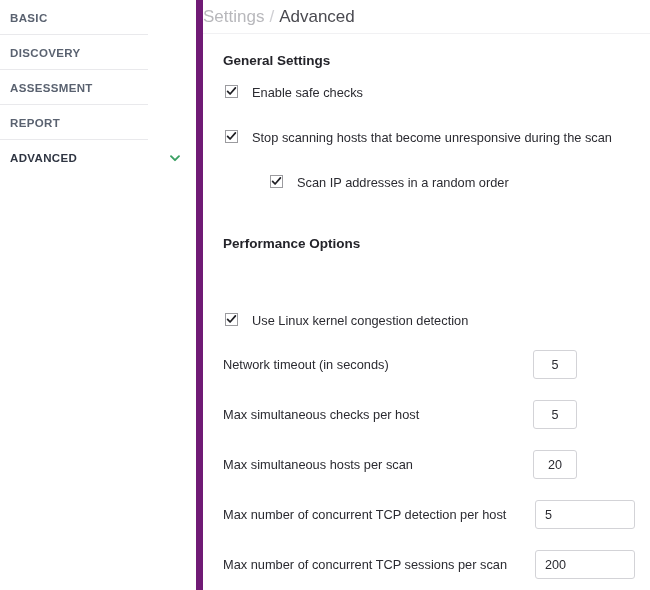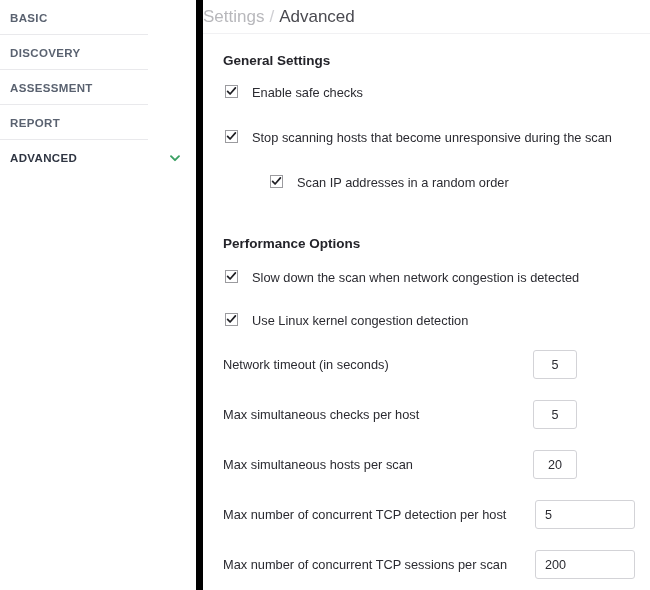--- a/index.html
+++ b/index.html
@@ -13,21 +13,21 @@
     font-family: "Liberation Sans", sans-serif;
     overflow: hidden;
     position: relative;
   }
 
   
   #app {
     position: relative;
     width: 650px;
     height: 590px;
-    background: #000000;
+    background: #701a75;
   }
 
   
   #sidebar {
     position: absolute;
     left: 0;
     top: 0;
     width: 196px;
     height: 590px;
     background: #ffffff;
@@ -288,28 +288,20 @@
         <span class="cbox">
           <svg viewBox="0 0 11 11" xmlns="http://www.w3.org/2000/svg">
             <path d="M1.6 5.3 L4.1 8.0 L9.4 1.9" fill="none" stroke="#1f1f24" stroke-width="1.7" stroke-linecap="round" stroke-linejoin="round"></path>
           </svg>
         </span>
         <span class="check-label">Scan IP addresses in a random order</span>
       </div>
 
       <div class="section-title" style="left:20px; top:202px;">Performance Options</div>
 
-      <div class="check-row" style="left:22px; top:236px;">
-        <span class="cbox">
-          <svg viewBox="0 0 11 11" xmlns="http://www.w3.org/2000/svg">
-            <path d="M1.6 5.3 L4.1 8.0 L9.4 1.9" fill="none" stroke="#1f1f24" stroke-width="1.7" stroke-linecap="round" stroke-linejoin="round"></path>
-          </svg>
-        </span>
-        <span class="check-label">Slow down the scan when network congestion is detected</span>
-      </div>
 
       <div class="check-row" style="left:22px; top:279px;">
         <span class="cbox">
           <svg viewBox="0 0 11 11" xmlns="http://www.w3.org/2000/svg">
             <path d="M1.6 5.3 L4.1 8.0 L9.4 1.9" fill="none" stroke="#1f1f24" stroke-width="1.7" stroke-linecap="round" stroke-linejoin="round"></path>
           </svg>
         </span>
         <span class="check-label">Use Linux kernel congestion detection</span>
       </div>
 

